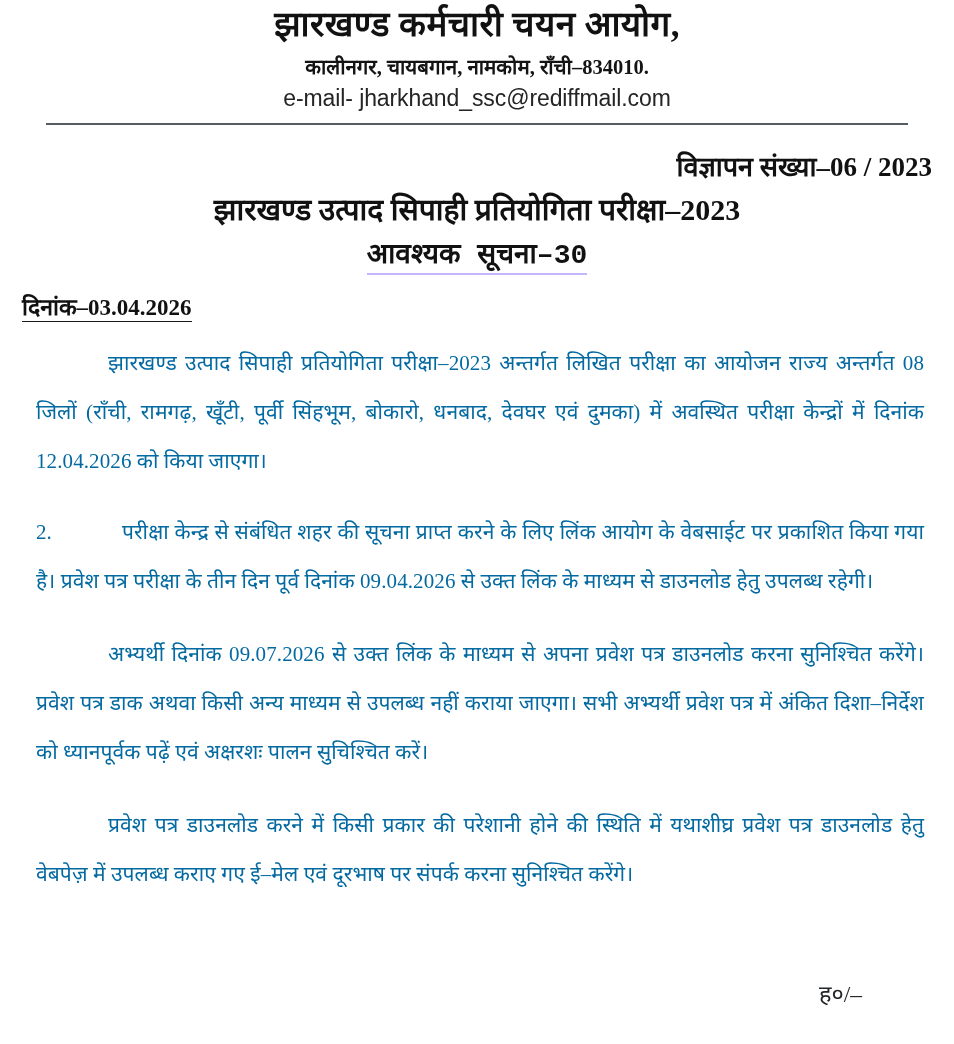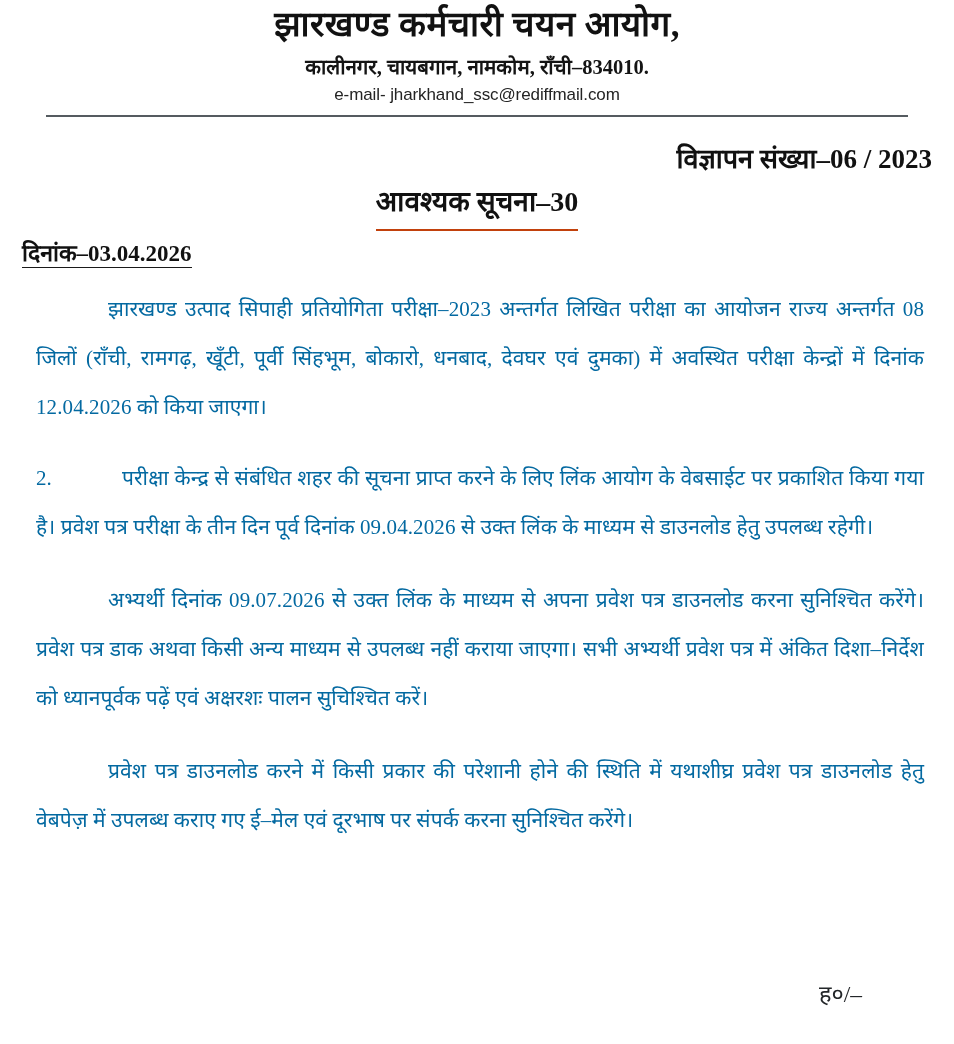--- a/index.html
+++ b/index.html
@@ -38,21 +38,21 @@
   }
   .org-address {
     font-size: 20.5px;
     font-weight: bold;
     line-height: 1.3;
     margin-top: 7px;
     color: #141414;
   }
   .org-email {
     font-family: "Liberation Sans", "DejaVu Sans", sans-serif;
-    font-size: 17px;
+    font-size: 23px;
     font-weight: normal;
     line-height: 1.3;
     margin-top: 4px;
     color: #242424;
     letter-spacing: -0.1px;
   }
   .header-rule {
     border: 0;
     border-top: 2px solid #555b60;
     margin: 9px 24px 0 24px;
@@ -78,22 +78,23 @@
     color: #111111;
   }
   .notice-no {
     font-size: 28px;
     font-weight: bold;
     line-height: 1.3;
     margin-top: 7px;
     color: #111111;
   }
   .notice-no span {
-    border-bottom: 2px solid #c2410c;
-    padding-bottom: 12px;
+    border-bottom: 2px solid #c4b5fd;
+    padding-bottom: 2px;
+    font-family: Liberation Mono, monospace;
   }
 
   .date-line {
     margin-top: 16px;
     padding-right: 12px;
     font-size: 23px;
     font-weight: bold;
     color: #111111;
   }
   .date-line span {
@@ -148,20 +149,21 @@
   <div class="letterhead">
     <div class="org-name">झारखण्ड कर्मचारी चयन आयोग,</div>
     <div class="org-address">कालीनगर, चायबगान, नामकोम, राँची–834010.</div>
     <div class="org-email">e-mail- jharkhand_ssc@rediffmail.com</div>
   </div>
 
   <hr class="header-rule">
 
   <div class="title-block">
     <div class="adv-no">विज्ञापन संख्या–06 / 2023</div>
+    <div class="exam-title">झारखण्ड उत्पाद सिपाही प्रतियोगिता परीक्षा–2023</div>
     <div class="notice-no">
       <span>आवश्यक सूचना–30</span>
     </div>
   </div>
 
   <div class="date-line">
     <span>दिनांक–03.04.2026</span>
   </div>
 
   <div class="body-text">

